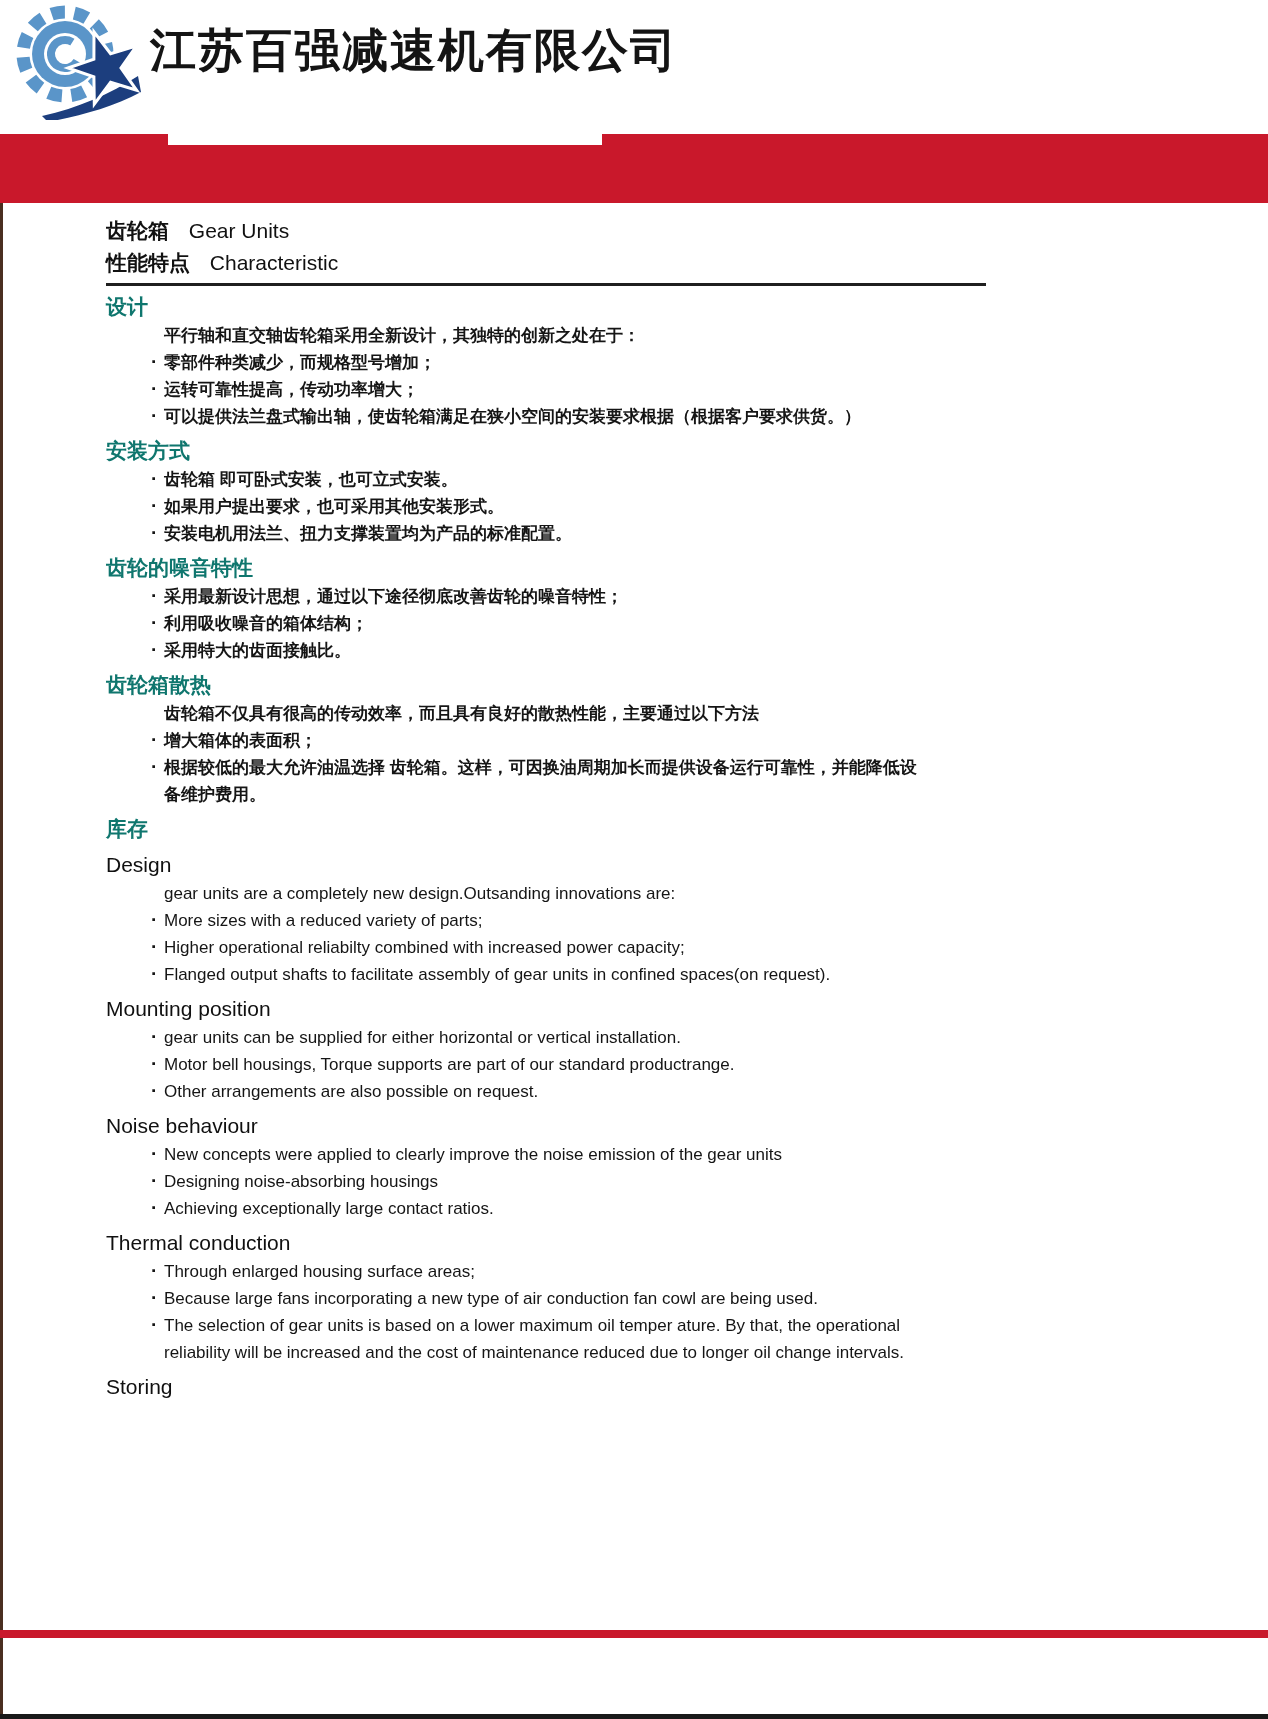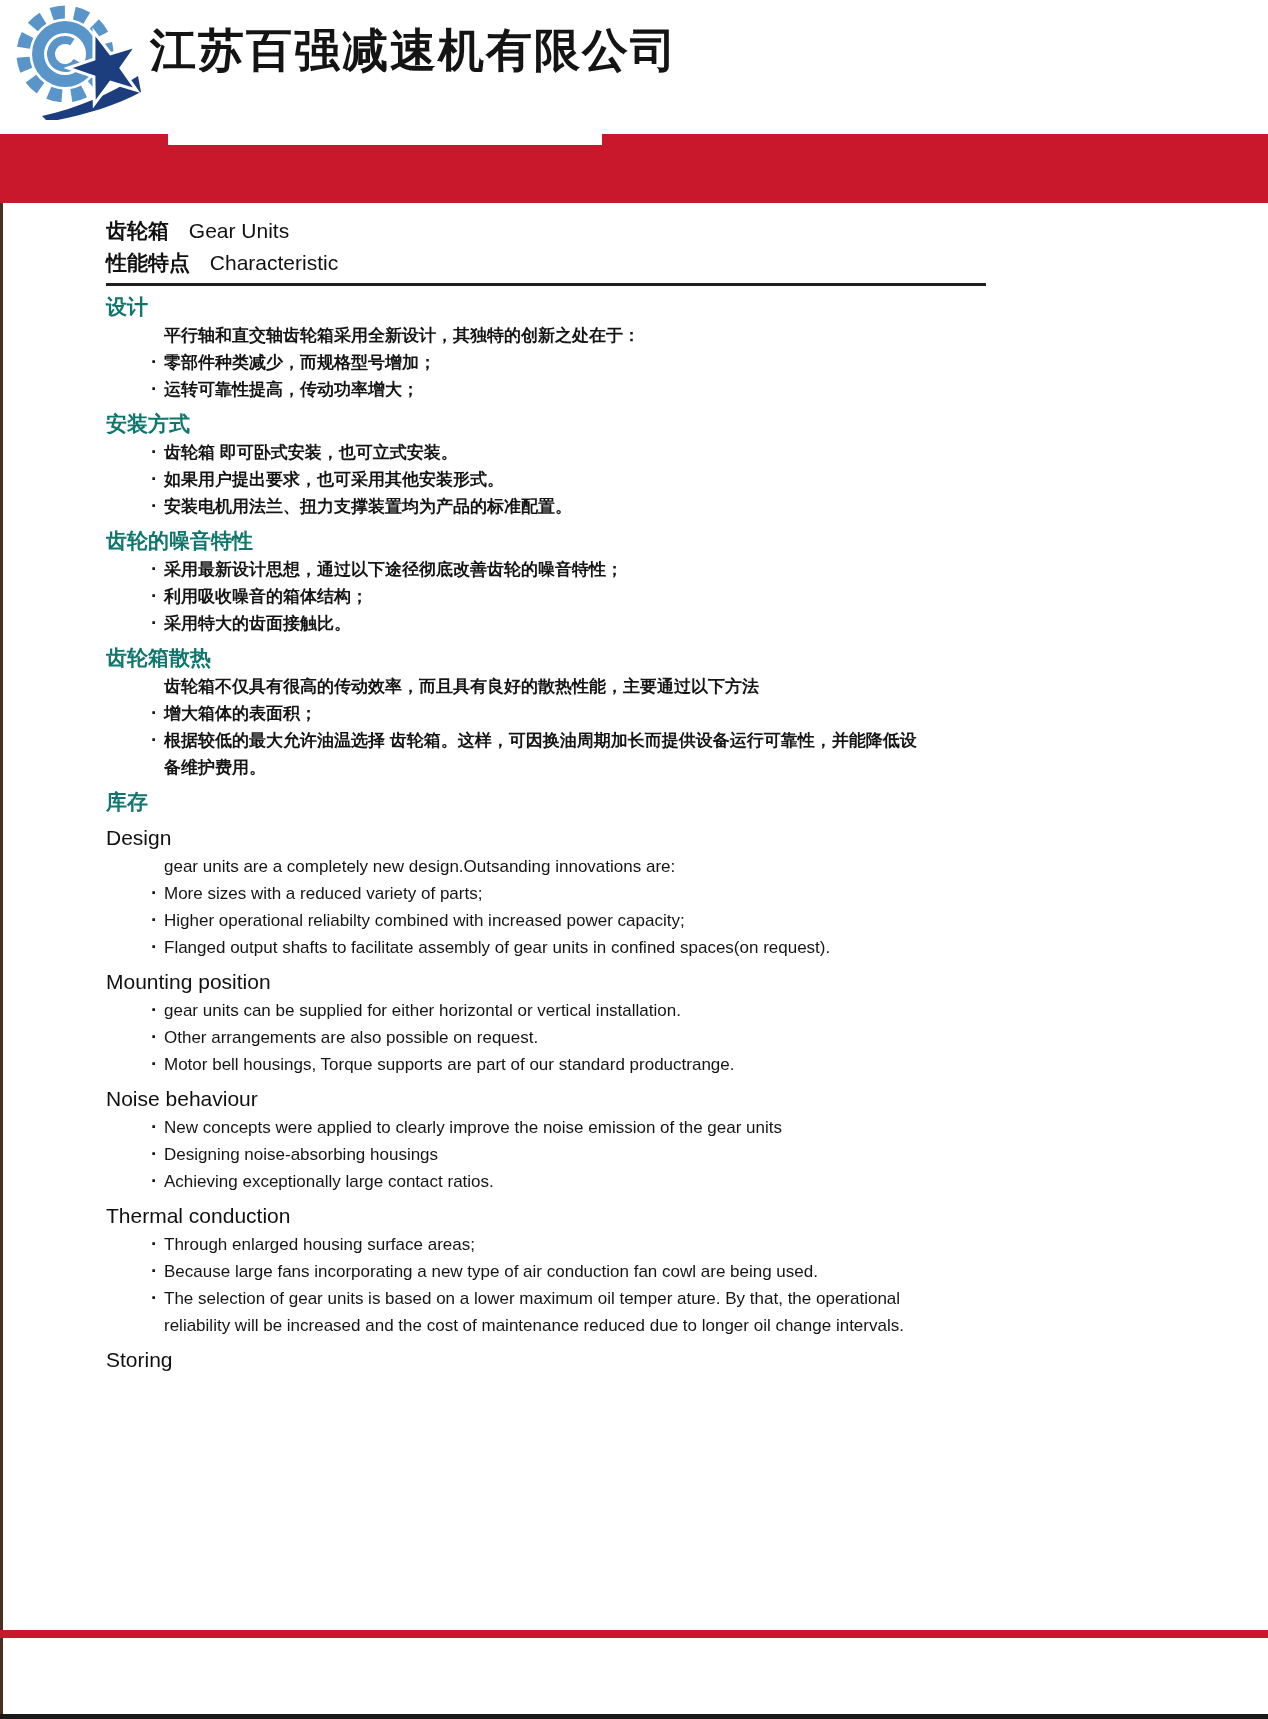--- a/index.html
+++ b/index.html
@@ -62,20 +62,21 @@
     <span class="zh">性能特点</span>
     <span class="en">Characteristic</span>
   </div>
   <div class="rule"></div>
 
   <div>
     <div class="h-zh">设计</div>
     <div class="intro zh-text">平行轴和直交轴齿轮箱采用全新设计，其独特的创新之处在于：</div>
     <div class="bullet zh-text">零部件种类减少，而规格型号增加；</div>
     <div class="bullet zh-text">运转可靠性提高，传动功率增大；</div>
+    <div class="bullet zh-text">可以提供法兰盘式输出轴，使齿轮箱满足在狭小空间的安装要求根据（根据客户要求供货。）</div>
   </div>
 
   <div>
     <div class="h-zh">安装方式</div>
     <div class="bullet zh-text">齿轮箱 即可卧式安装，也可立式安装。</div>
     <div class="bullet zh-text">如果用户提出要求，也可采用其他安装形式。</div>
     <div class="bullet zh-text">安装电机用法兰、扭力支撑装置均为产品的标准配置。</div>
   </div>
 
   <div>
@@ -101,22 +102,22 @@
     <div class="h-en">Design</div>
     <div class="intro">gear units are a completely new design.Outsanding innovations are:</div>
     <div class="bullet">More sizes with a reduced variety of parts;</div>
     <div class="bullet">Higher operational reliabilty combined with increased power capacity;</div>
     <div class="bullet">Flanged output shafts to facilitate assembly of gear units in confined spaces(on request).</div>
   </div>
 
   <div>
     <div class="h-en">Mounting position</div>
     <div class="bullet">gear units can be supplied for either horizontal or vertical installation.</div>
+    <div class="bullet">Motor bell housings, Torque supports are part of our standard productrange.</div>
     <div class="bullet">Other arrangements are also possible on request.</div>
-    <div class="bullet">Motor bell housings, Torque supports are part of our standard productrange.</div>
   </div>
 
   <div>
     <div class="h-en">Noise behaviour</div>
     <div class="bullet">New concepts were applied to clearly improve the noise emission of the gear units</div>
     <div class="bullet">Designing noise-absorbing housings</div>
     <div class="bullet">Achieving exceptionally large contact ratios.</div>
   </div>
 
   <div>

